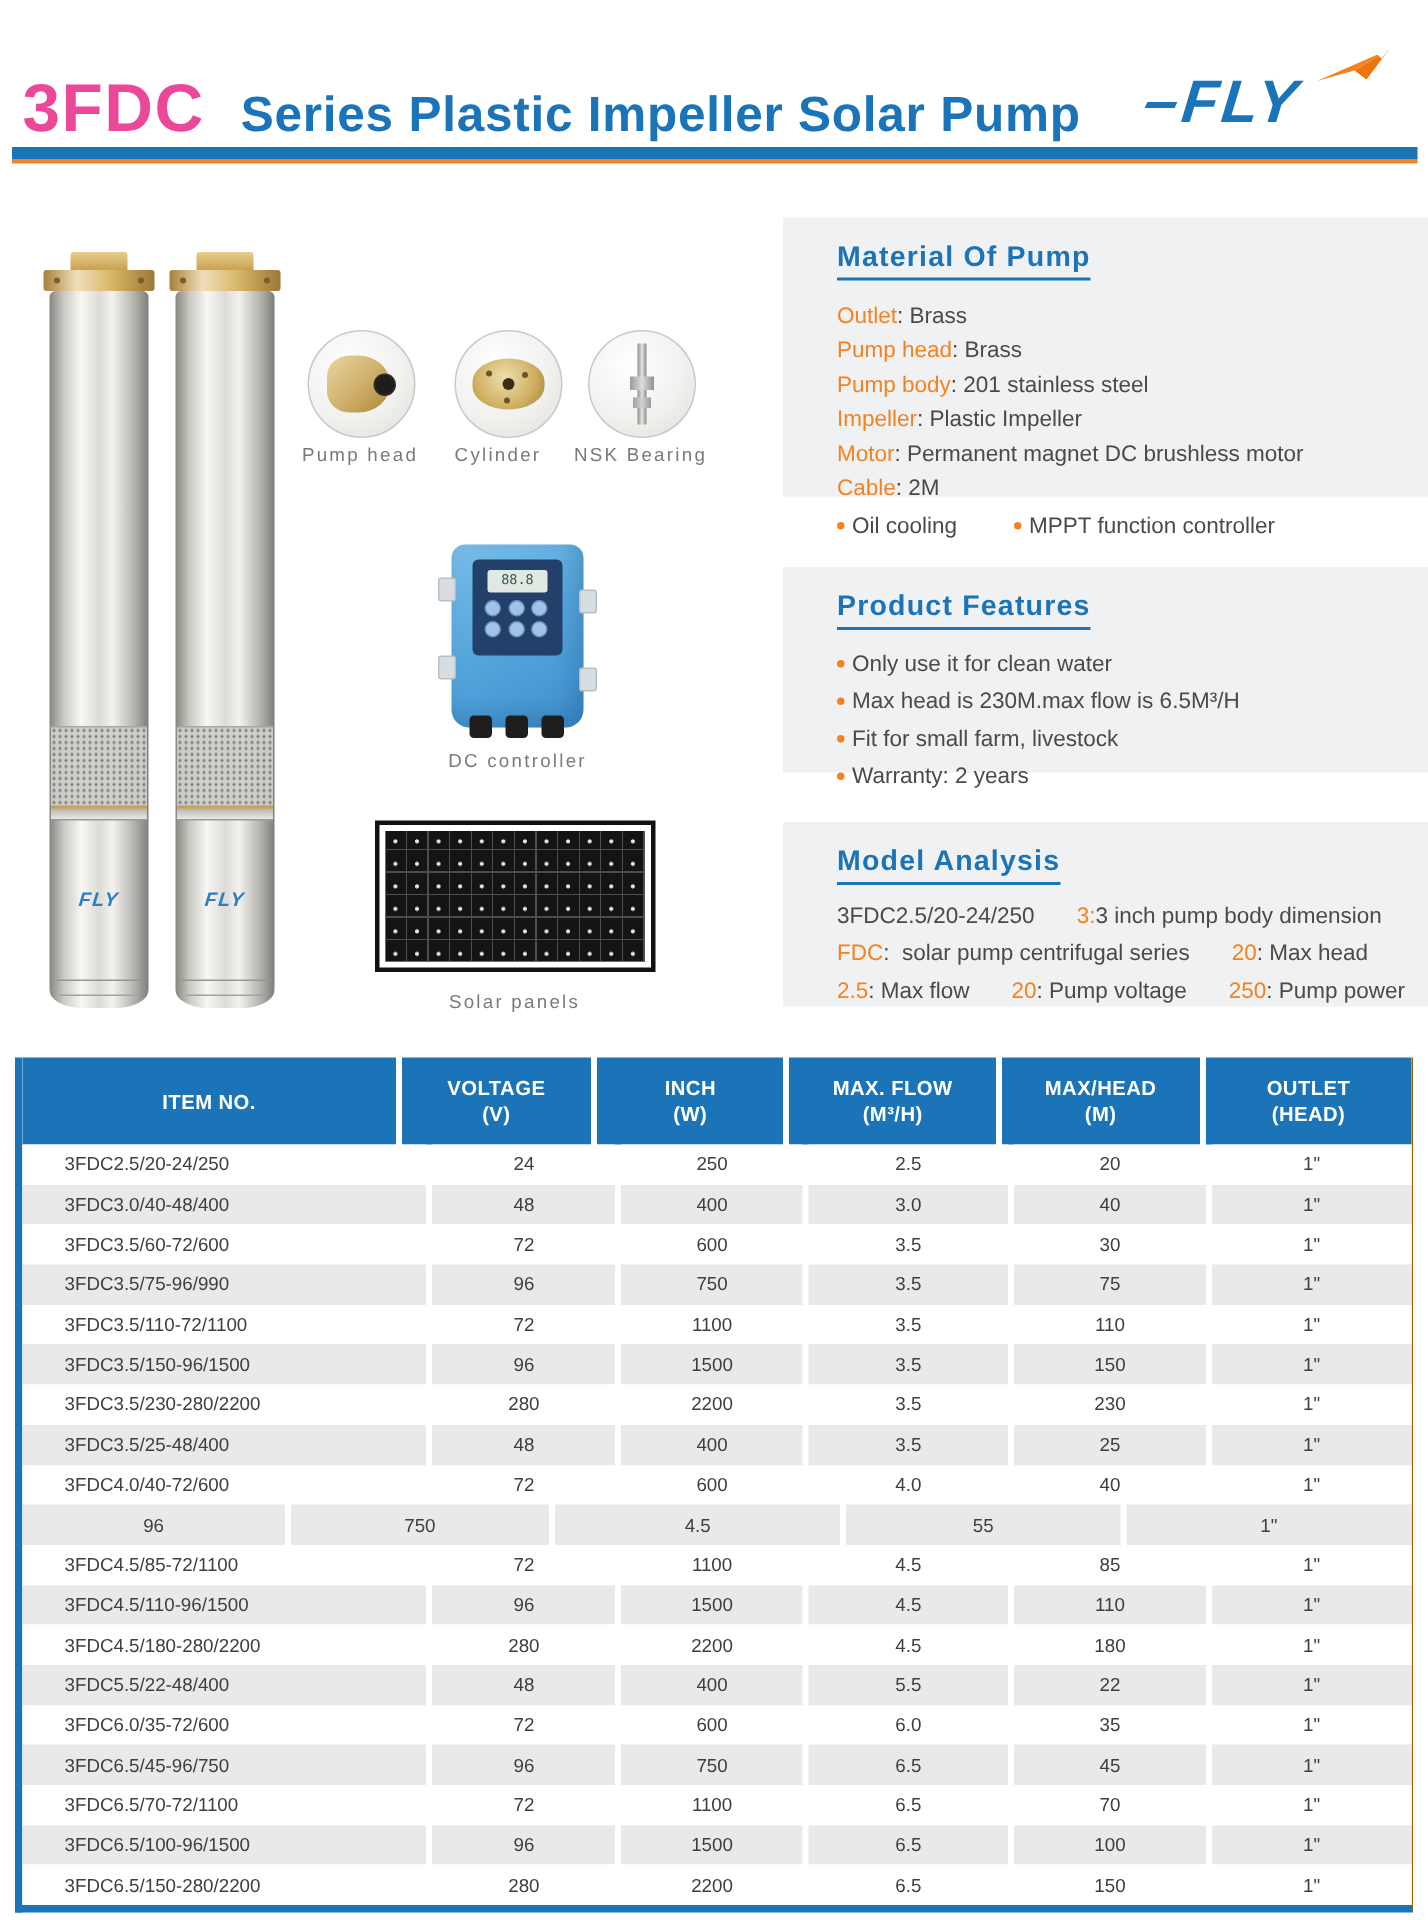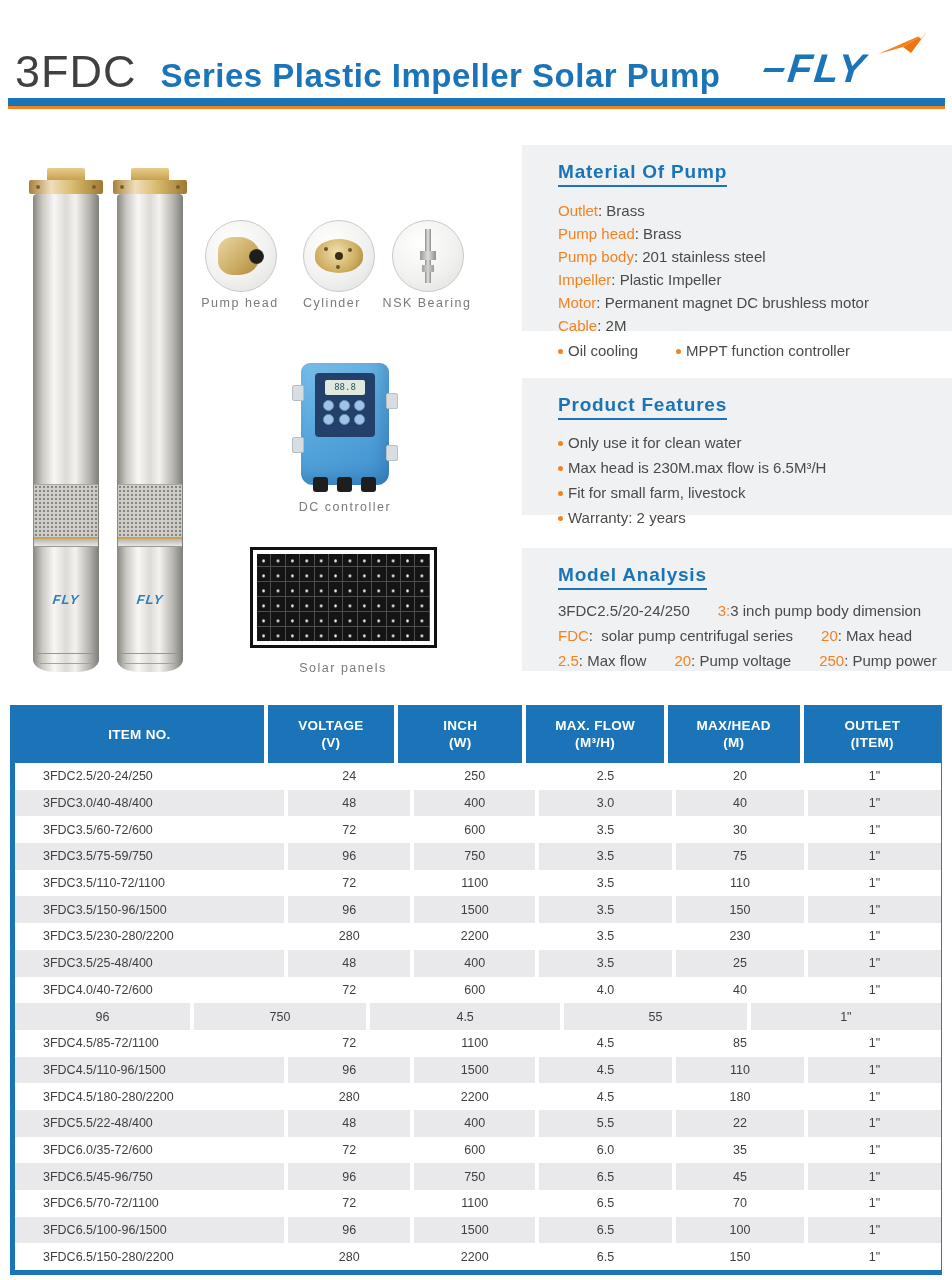--- a/index.html
+++ b/index.html
@@ -1,21 +1,21 @@
 <!DOCTYPE html>
 <html><head>
 <meta charset="utf-8">
 <style>
   html,body{margin:0;padding:0;background:#fff;}
   .page{position:relative;width:952px;height:1280px;background:#ffffff;overflow:hidden;
         font-family:"Liberation Sans",sans-serif;}
 
   
   .header-line{position:absolute;left:15px;top:46px;right:30px;display:flex;align-items:baseline;}
-  .brand{font-size:45px;font-weight:normal;color:#404040;letter-spacing:1px;}
+  .brand{font-size:45px;font-weight:bold;color:#ec4899;letter-spacing:1px;}
   .doc-title{font-size:33px;font-weight:bold;color:#1b74b8;margin-left:24px;letter-spacing:0.5px;}
   .logo{position:absolute;right:34px;top:44px;width:140px;height:52px;}
   .logo-dash{position:absolute;left:-14px;top:24px;width:20px;height:4px;background:#1b74b8;transform:skewX(-25deg);}
   .logo-text{position:absolute;left:10px;top:2px;font-size:40px;font-weight:bold;color:#1b74b8;
              font-style:italic;letter-spacing:2px;transform:skewX(-6deg);}
   .logo-plane{position:absolute;right:-8px;top:-12px;width:48px;height:24px;}
   .rule{position:absolute;left:8px;top:98px;width:937px;height:8px;background:#1b74b8;}
   .rule-orange{position:absolute;left:0;top:8px;width:100%;height:3px;background:#f58220;}
 
   
@@ -248,21 +248,21 @@
         <div class="th c3">
           <div>MAX. FLOW</div>
           <div>(M³/H)</div>
         </div>
         <div class="th c4">
           <div>MAX/HEAD</div>
           <div>(M)</div>
         </div>
         <div class="th c5">
           <div>OUTLET</div>
-          <div>(ITEM)</div>
+          <div>(HEAD)</div>
         </div>
       </div>
     <div id="spec-tbody">
         <div class="tr">
           <div class="td c0">3FDC2.5/20-24/250</div>
           <div class="td c1">24</div>
           <div class="td c2">250</div>
           <div class="td c3">2.5</div>
           <div class="td c4">20</div>
           <div class="td c5">1"</div>
@@ -277,21 +277,21 @@
         </div>
         <div class="tr">
           <div class="td c0">3FDC3.5/60-72/600</div>
           <div class="td c1">72</div>
           <div class="td c2">600</div>
           <div class="td c3">3.5</div>
           <div class="td c4">30</div>
           <div class="td c5">1"</div>
         </div>
         <div class="tr even">
-          <div class="td c0">3FDC3.5/75-59/750</div>
+          <div class="td c0">3FDC3.5/75-96/990</div>
           <div class="td c1">96</div>
           <div class="td c2">750</div>
           <div class="td c3">3.5</div>
           <div class="td c4">75</div>
           <div class="td c5">1"</div>
         </div>
         <div class="tr">
           <div class="td c0">3FDC3.5/110-72/1100</div>
           <div class="td c1">72</div>
           <div class="td c2">1100</div>

